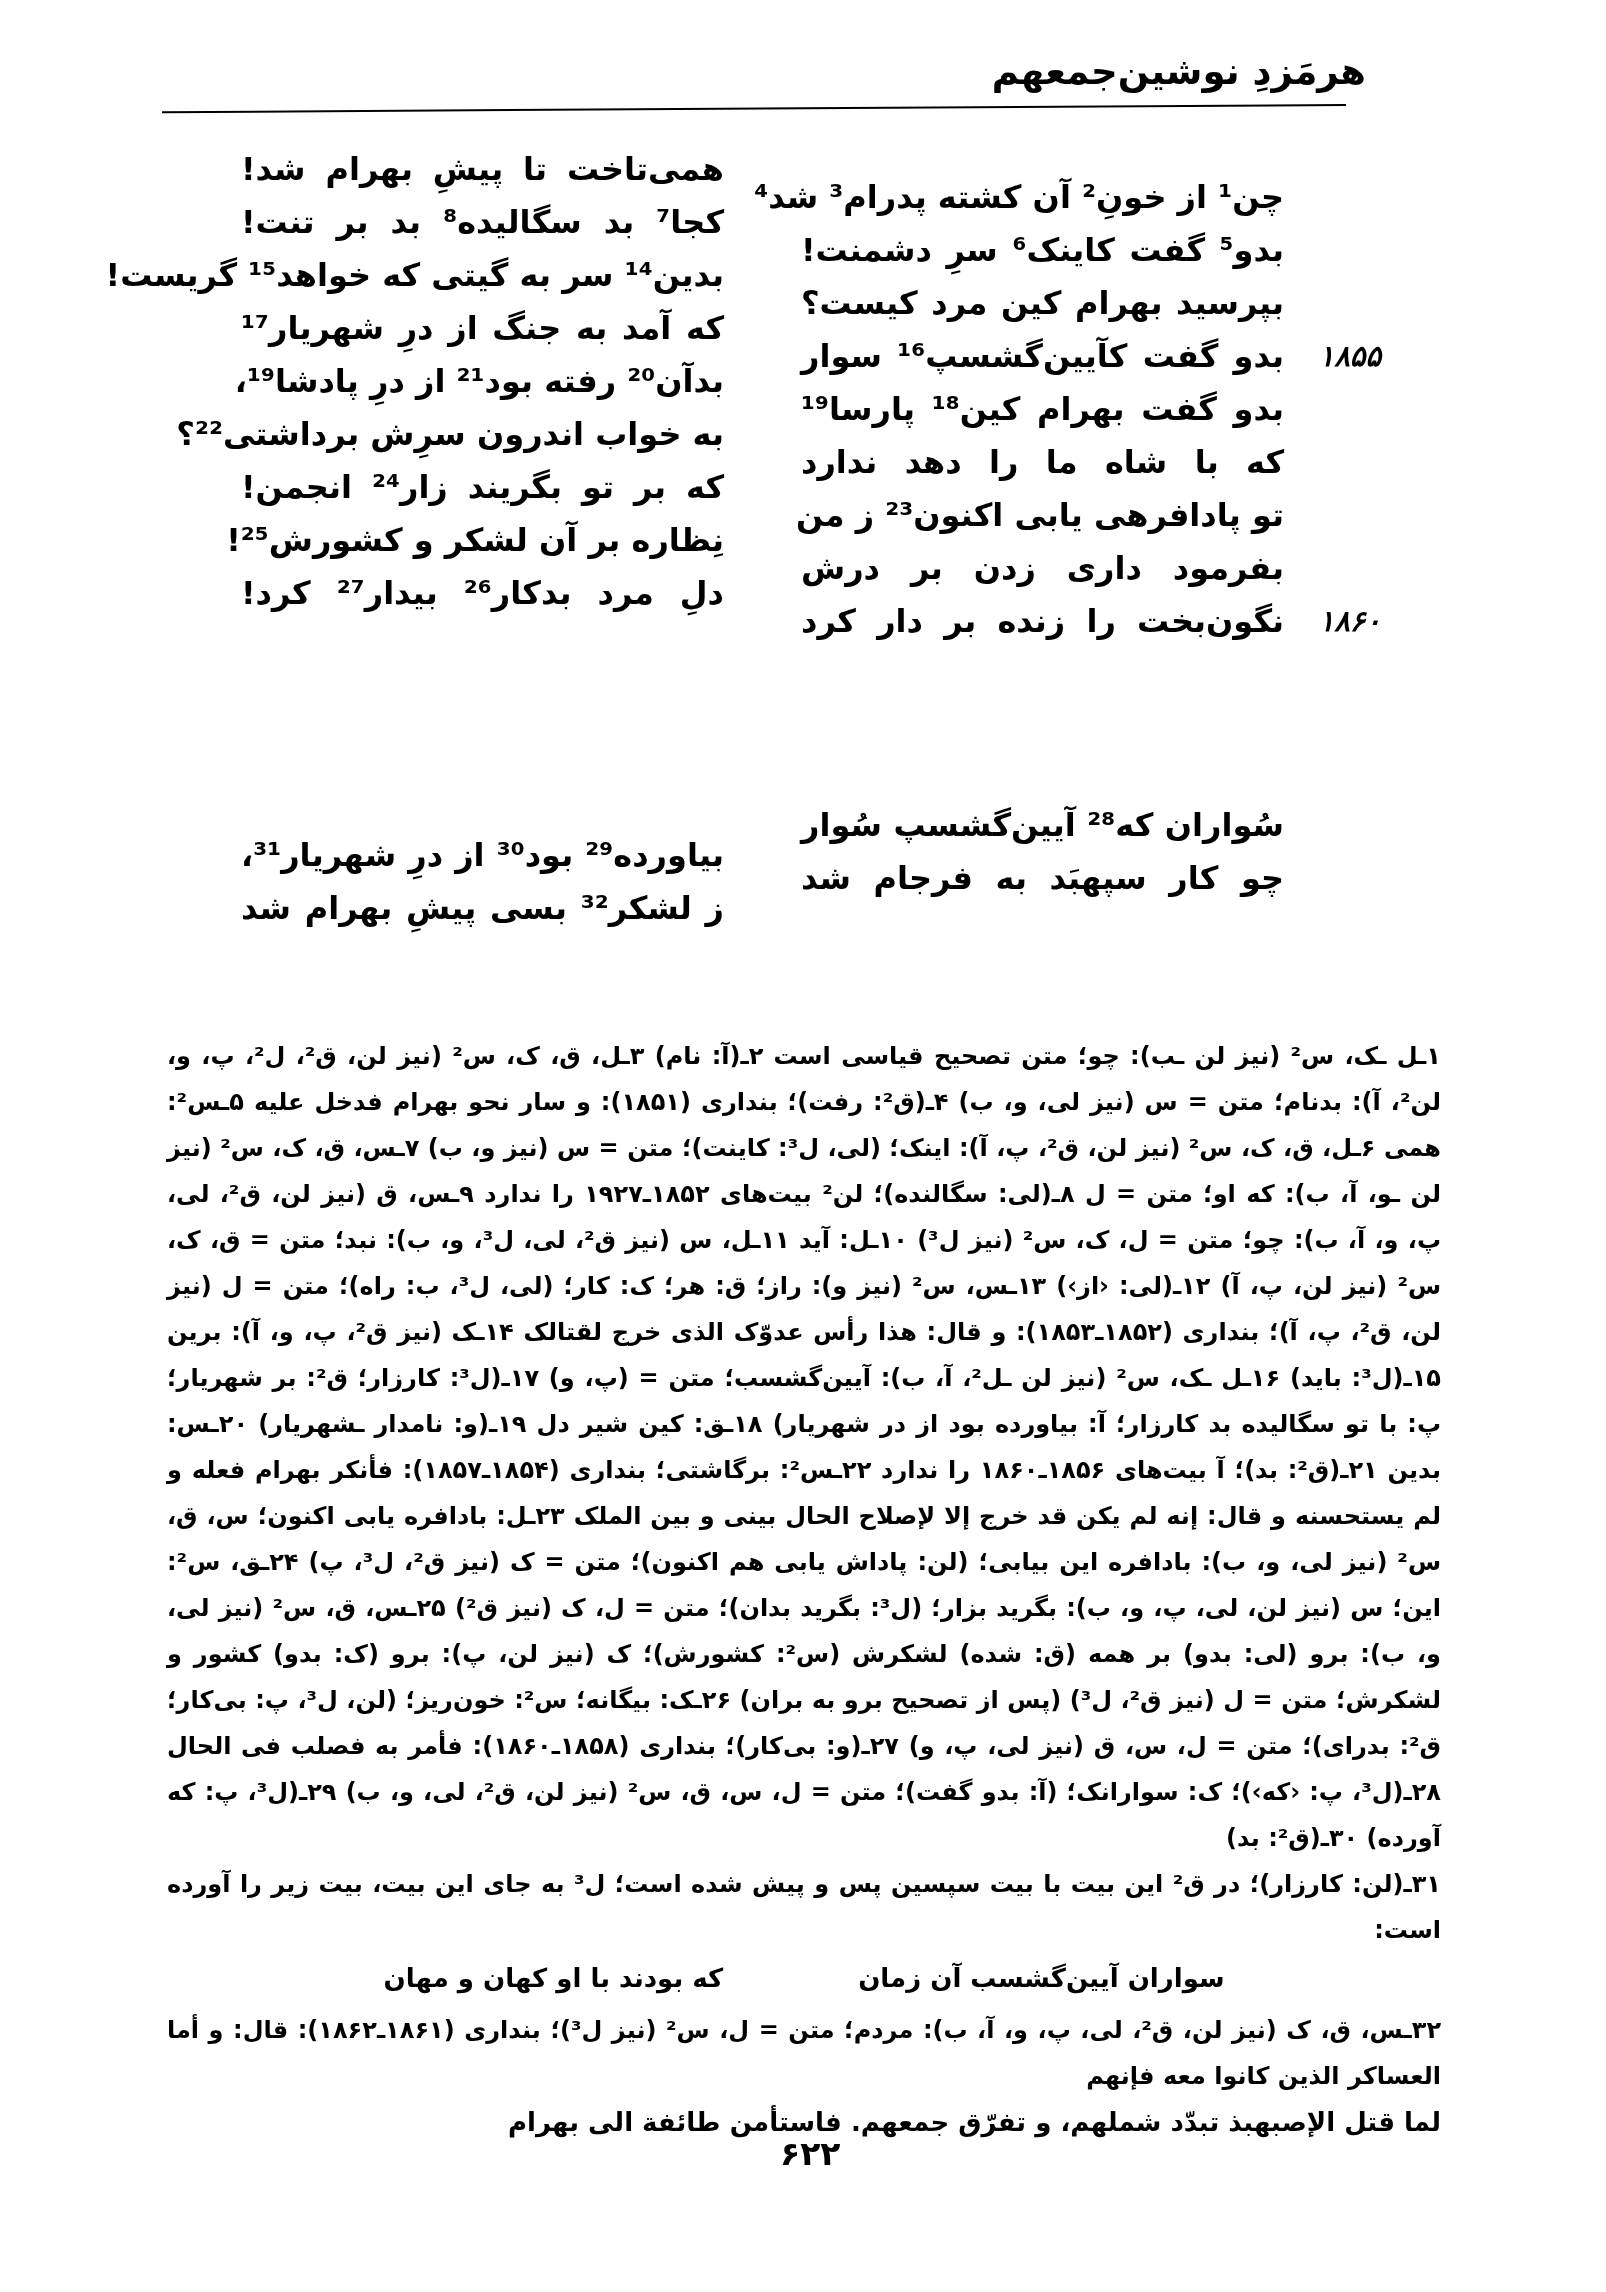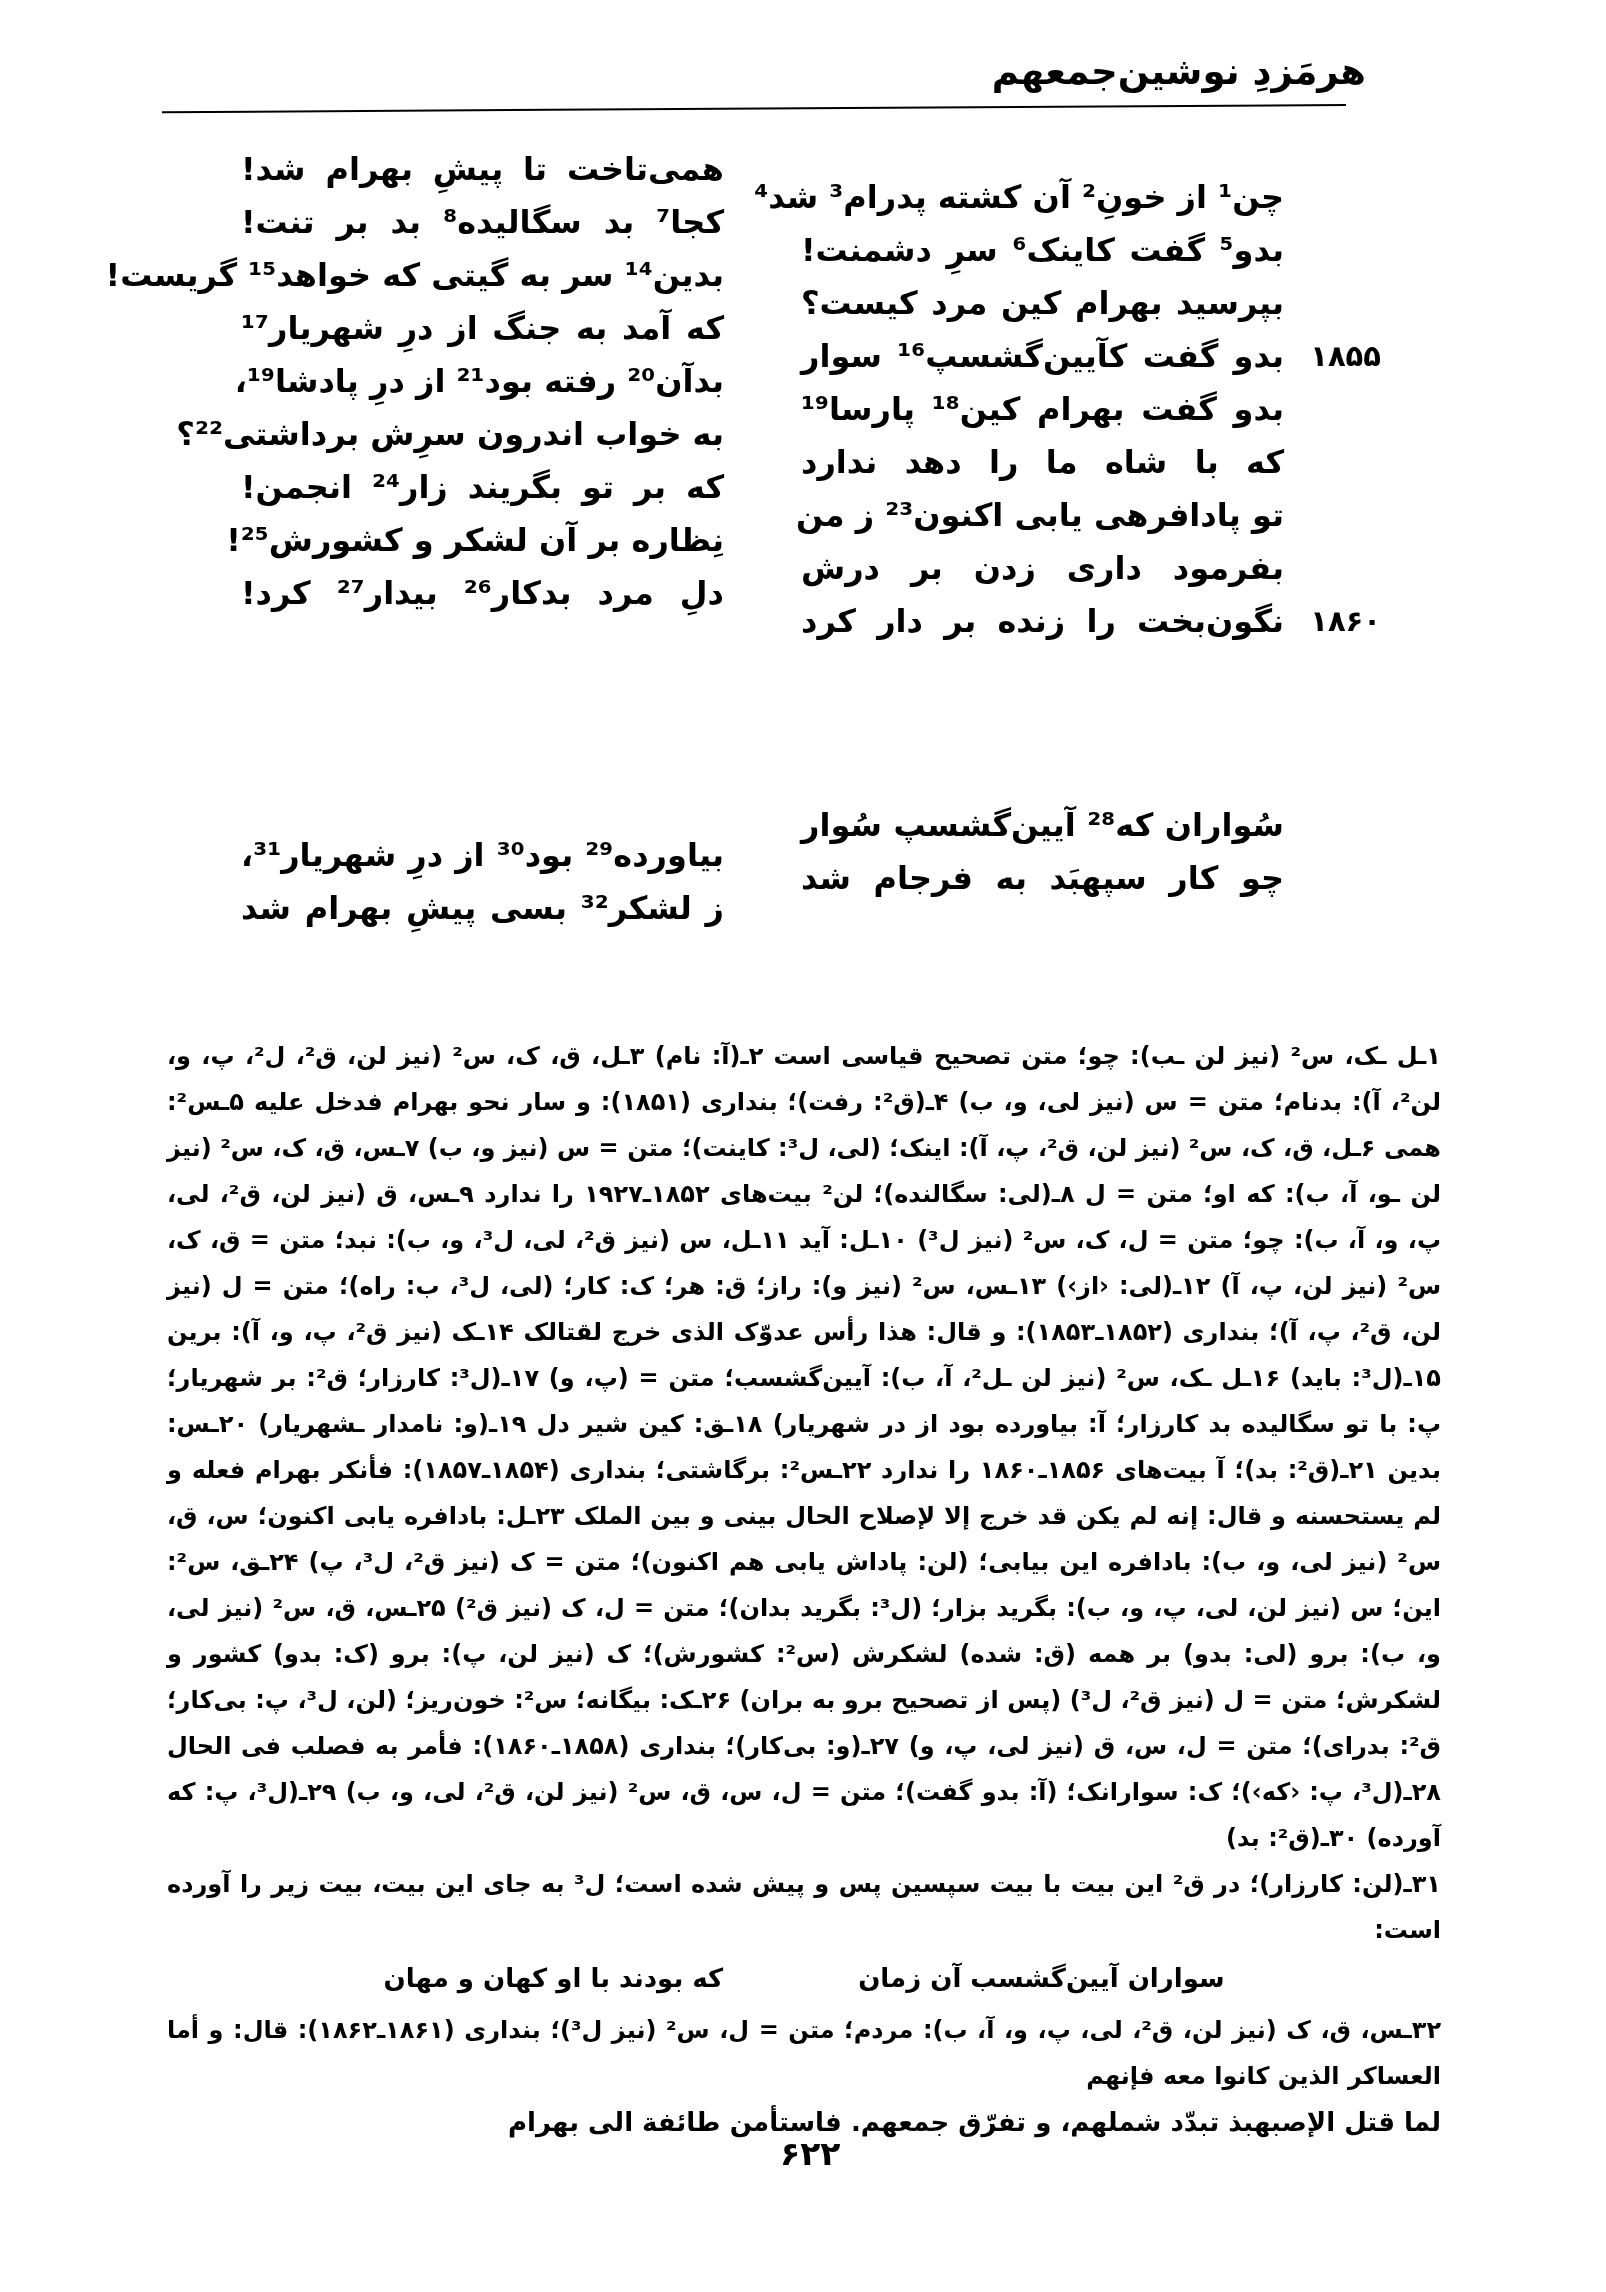--- a/index.html
+++ b/index.html
@@ -3,21 +3,21 @@
   <meta charset="utf-8">
   <style>
     html, body { margin:0; padding:0; background:#ffffff; }
     body { width:1607px; height:2292px; position:relative; overflow:hidden; color:#000; font-family:"DejaVu Sans", sans-serif; }
     .header-title { position:absolute; right:241px; top:50px; font-size:37px; font-weight:bold; direction:rtl; }
     .header-rule { position:absolute; left:162px; top:104px; width:1184px; height:0; border-top:2.9px solid #000; transform:rotate(-0.35deg); transform-origin:right; }
     .verse { position:absolute; direction:rtl; font-size:32px; font-weight:bold; line-height:53px; }
     .hemistich { height:53px; white-space:nowrap; text-align:justify; text-align-last:justify; }
     .right-col { right:323px; width:483px; }
     .left-col { right:883px; width:483px; }
-    .line-num { position:absolute; right:-97px; font-size:29px; }
+    .line-num { position:absolute; right:-97px; font-size:29px;font-style:italic; }
     .verse-row { position:relative; }
     .foot { position:absolute; right:166px; top:1033px; width:1274px; direction:rtl; font-size:24px; font-weight:bold; line-height:46px; text-align:justify; }
     .foot p { margin:0; }
     .foot-verse { display:flex; flex-direction:row; justify-content:center; gap:135px; font-size:26px; margin:1.9px 0 5.8px 0; }
     .foot-arabic { font-size:26px; }
     .page-number { position:absolute; left:755px; top:2134px; font-size:33px; font-weight:bold; direction:rtl;margin-left:25px; }
   </style>
 </head>
 <body>
 

